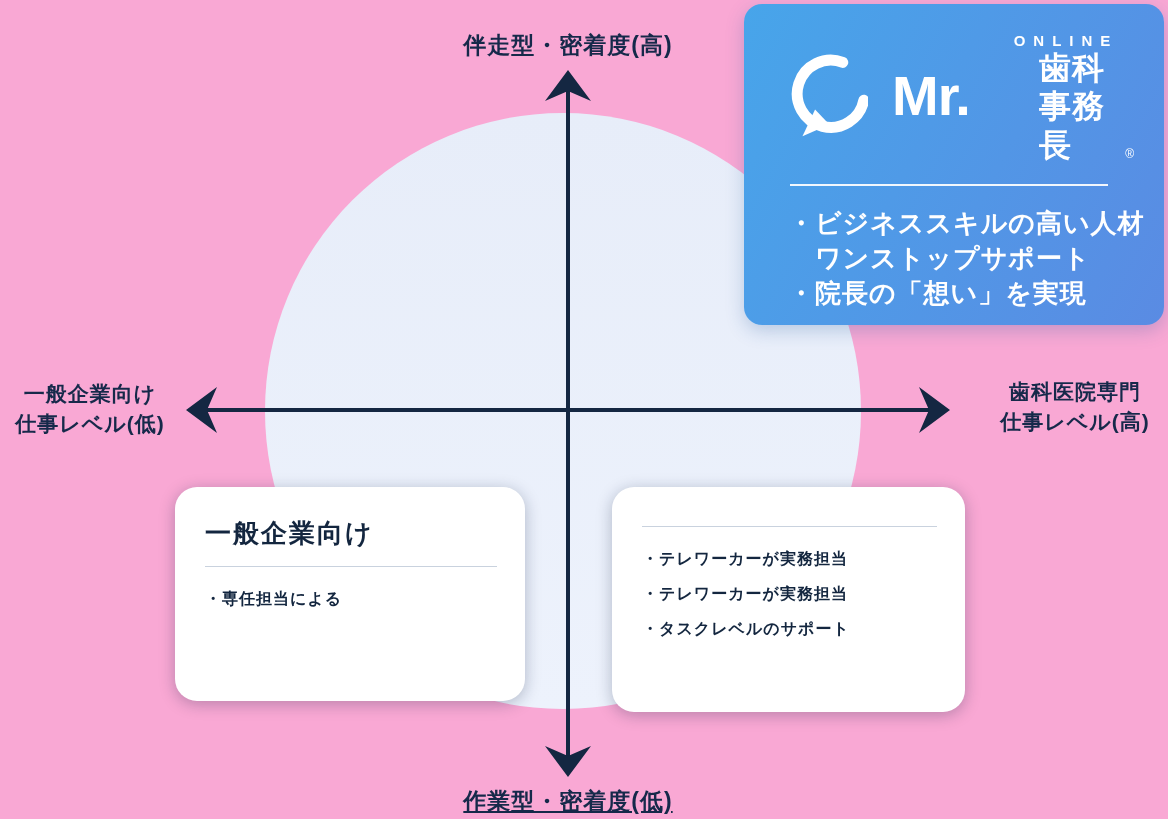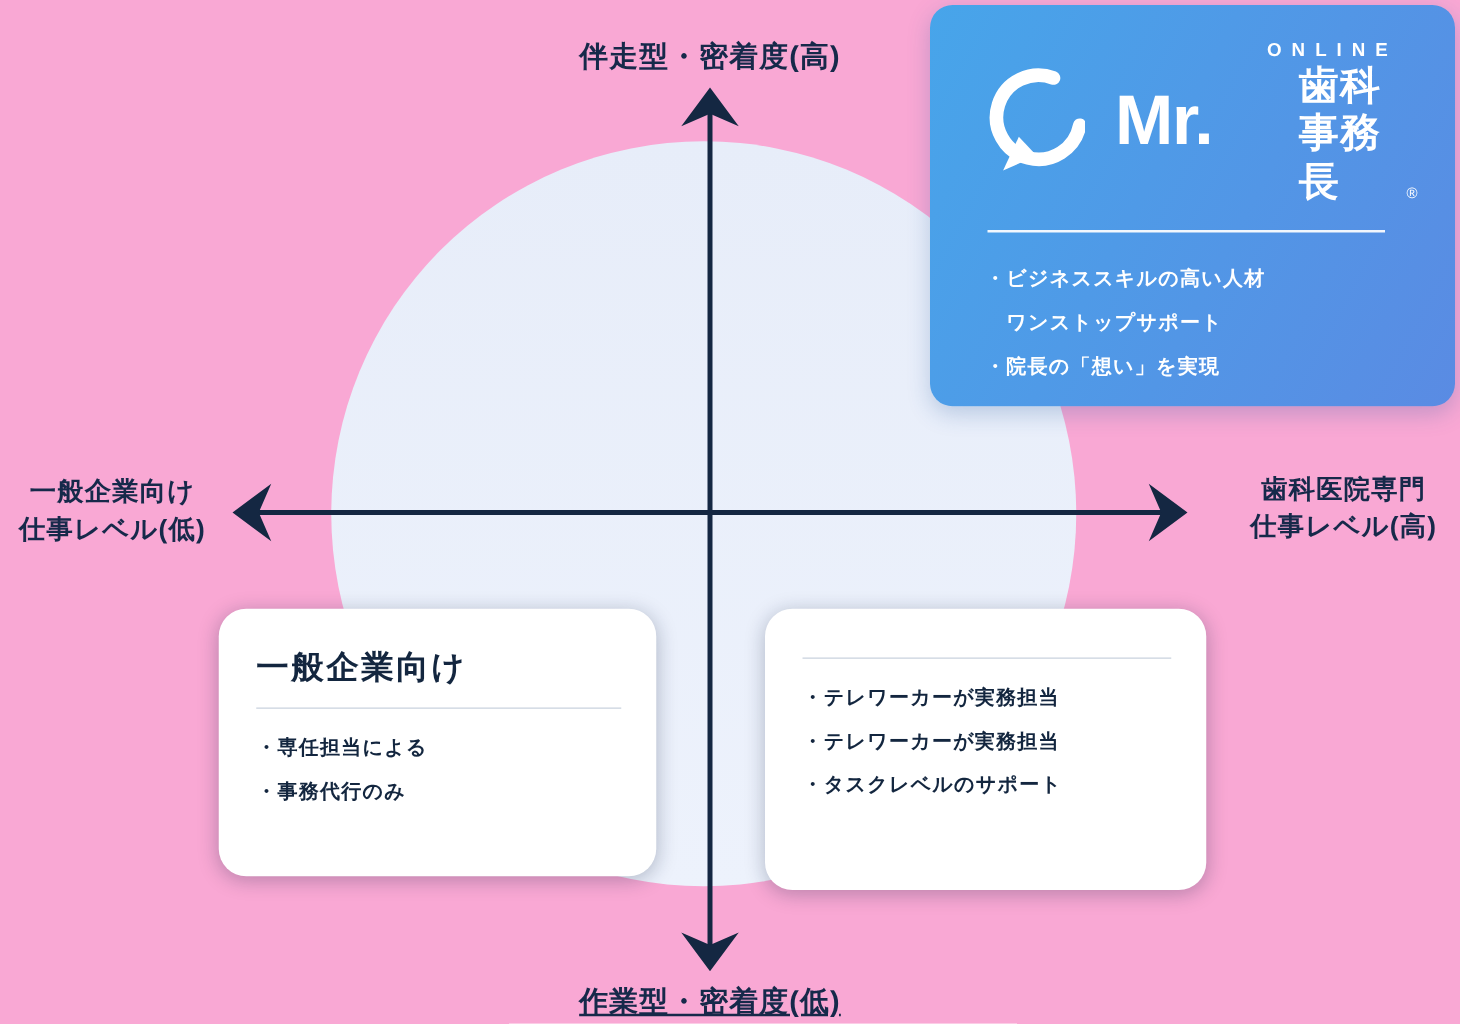--- a/index.html
+++ b/index.html
@@ -34,21 +34,21 @@
   }
   .brand-logo-row{display:flex;align-items:center;gap:24px;padding:24px 30px 0 40px;}
   .brand-logo-icon{width:84px;height:84px;flex:0 0 auto;}
   .brand-prefix{color:#ffffff;font-size:56px;font-weight:800;letter-spacing:-1px;line-height:1;}
   .brand-stack{display:flex;flex-direction:column;justify-content:center;margin-top:4px;align-items:center;}
   .brand-online{color:#ffffff;font-size:15px;font-weight:700;letter-spacing:8px;margin-left:4px;}
   .brand-name-row{display:flex;align-items:flex-end;margin-left:45px;}
   .brand-name{color:#ffffff;font-size:32px;font-weight:800;letter-spacing:1px;line-height:1.2;}
   .brand-reg{color:#ffffff;font-size:12px;margin-left:2px;margin-bottom:3px;}
   .brand-divider{height:2px;background:rgba(255,255,255,0.92);width:318px;margin:20px 0 0 46px;border:none;}
-  .brand-features{margin:20px 0 0 44px;color:#ffffff;font-weight:700;font-size:16px;line-height:35px;letter-spacing:1px;}
+  .brand-features{margin:20px 0 0 44px;color:#ffffff;font-weight:700;font-size:26px;line-height:35px;letter-spacing:1px;}
 
   
   .info-card{
     position:absolute;background:#ffffff;border-radius:22px;
     box-shadow:0 3px 16px rgba(15,30,60,0.28);
     box-sizing:border-box;padding:26px 28px 20px 30px;color:#13263f;
   }
   .info-card.left{left:175px;top:487px;width:350px;height:214px;}
   .info-card.right{left:612px;top:487px;width:353px;height:225px;}
   .card-title{font-size:26px;font-weight:800;letter-spacing:2px;line-height:40px;}
@@ -105,21 +105,20 @@
     </div>
   </div>
 
   <div class="info-card left">
     <div class="card-title">
       <div>一般企業向け</div>
     </div>
     <hr class="card-divider">
     <div class="card-points">
       <div>・専任担当による</div>
-      <div>・事務代行のみ</div>
     </div>
   </div>
 
   <div class="info-card right">
     <hr class="card-divider">
     <div class="card-points">
       <div>・テレワーカーが実務担当</div>
       <div>・テレワーカーが実務担当</div>
       <div>・タスクレベルのサポート</div>
     </div>

